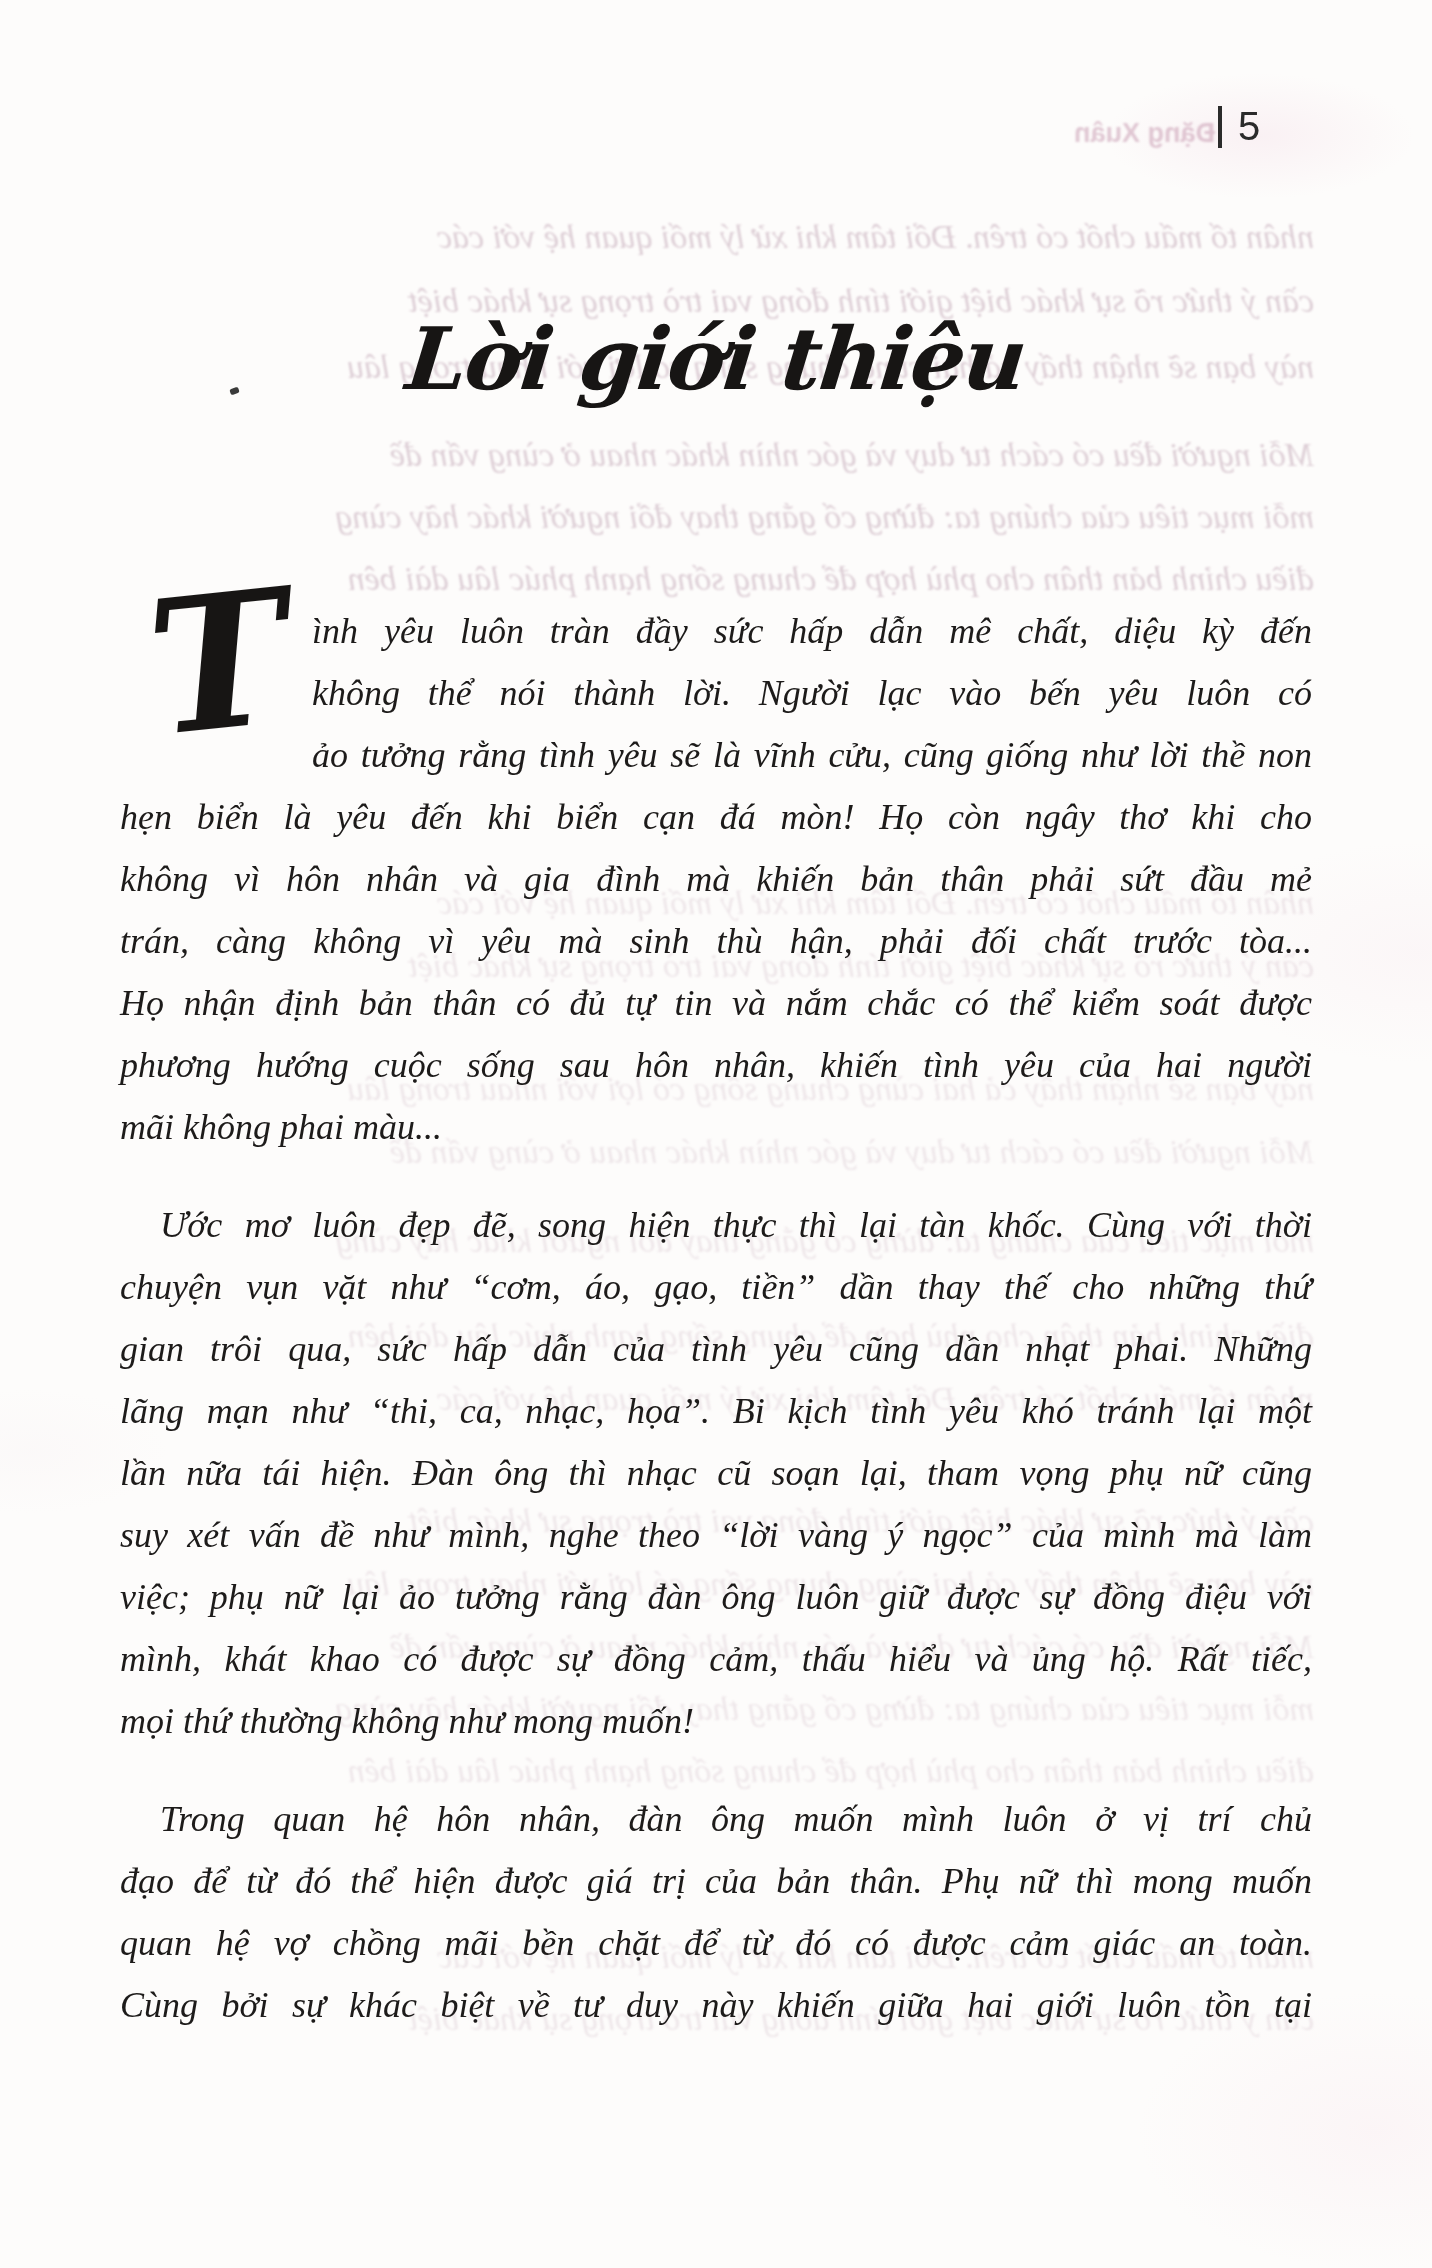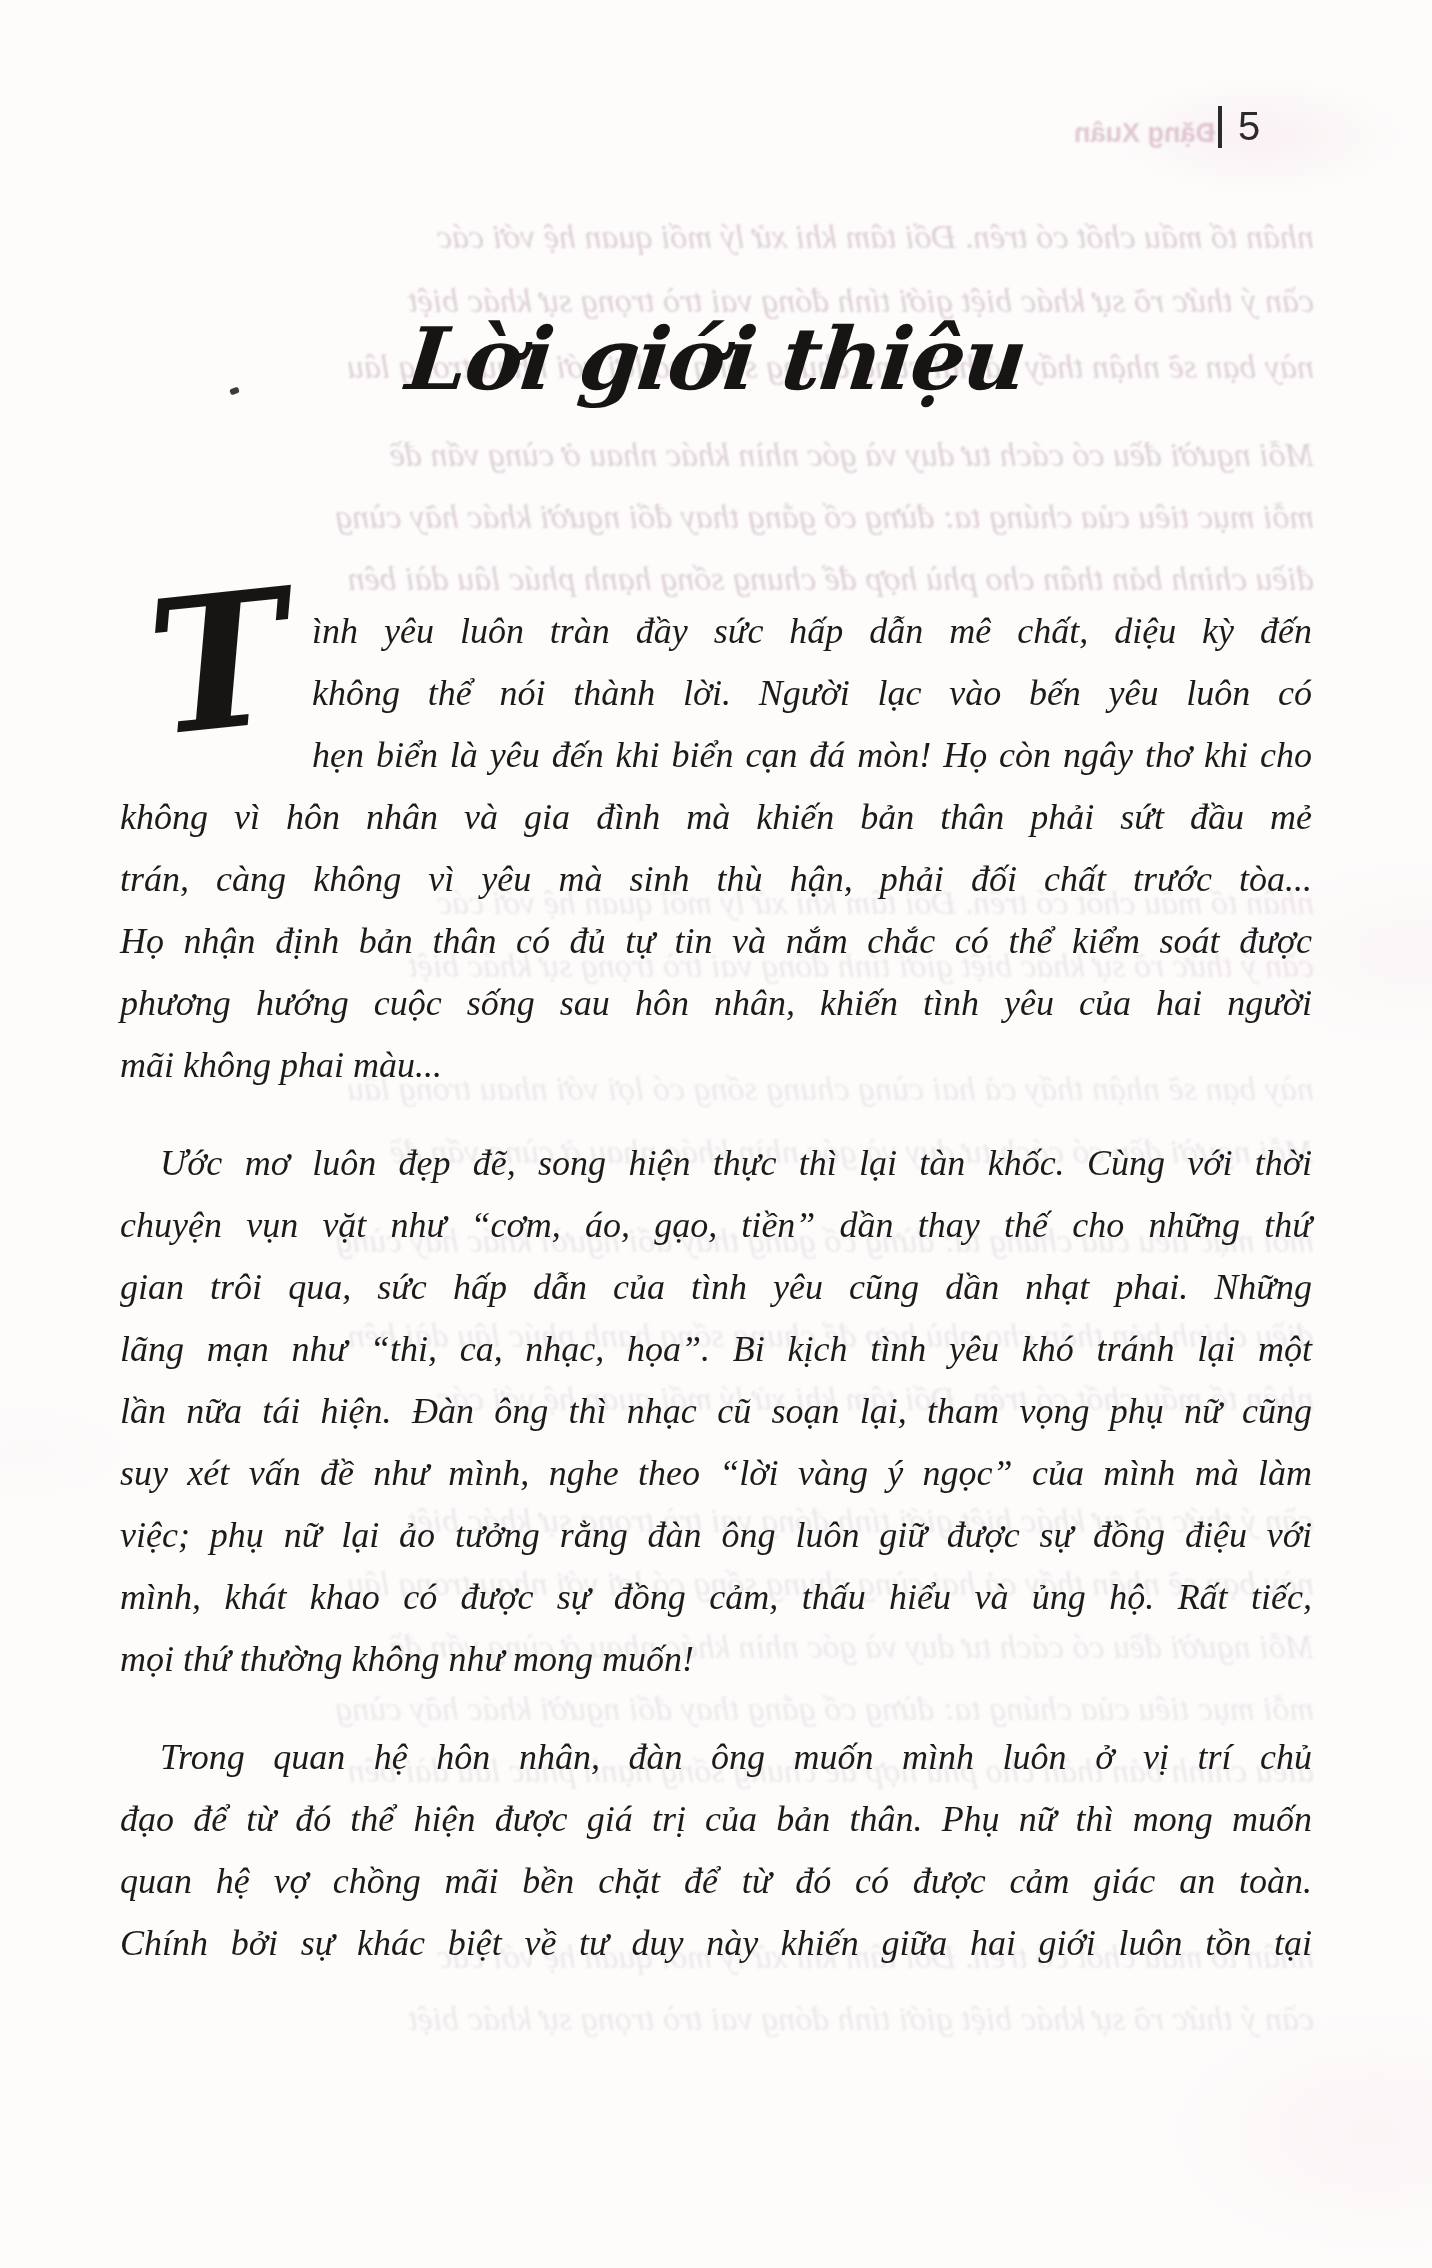--- a/index.html
+++ b/index.html
@@ -200,20 +200,21 @@
     <div class="stray-mark"></div>
 
     <div class="doc-title">Lời giới thiệu</div>
 
     <div class="body-text">
 
       <div class="paragraph">
         <span class="dropcap">T</span>
         <div class="line">ình yêu luôn tràn đầy sức hấp dẫn mê chất, diệu kỳ đến</div>
         <div class="line">không thể nói thành lời. Người lạc vào bến yêu luôn có</div>
+        <div class="line">ảo tưởng rằng tình yêu sẽ là vĩnh cửu, cũng giống như lời thề non</div>
         <div class="line">hẹn biển là yêu đến khi biển cạn đá mòn! Họ còn ngây thơ khi cho</div>
         <div class="line">không vì hôn nhân và gia đình mà khiến bản thân phải sứt đầu mẻ</div>
         <div class="line">trán, càng không vì yêu mà sinh thù  hận, phải đối chất trước tòa...</div>
         <div class="line">Họ nhận định bản thân có đủ tự tin và nắm chắc có thể kiểm soát được</div>
         <div class="line">phương hướng cuộc sống sau hôn nhân, khiến tình yêu của hai người</div>
         <div class="line last">mãi không phai màu...</div>
       </div>
 
       <div class="paragraph indented">
         <div class="line">Ước mơ luôn đẹp đẽ, song hiện thực thì lại tàn khốc. Cùng với thời</div>
@@ -224,18 +225,18 @@
         <div class="line">suy xét vấn đề như mình, nghe theo “lời vàng ý ngọc” của mình mà làm</div>
         <div class="line">việc; phụ nữ lại ảo tưởng rằng đàn ông luôn giữ được sự đồng điệu với</div>
         <div class="line">mình, khát khao có được sự đồng cảm, thấu hiểu và ủng hộ. Rất tiếc,</div>
         <div class="line last">mọi thứ thường không như mong muốn!</div>
       </div>
 
       <div class="paragraph indented">
         <div class="line">Trong quan hệ hôn nhân, đàn ông muốn mình luôn ở vị trí chủ</div>
         <div class="line">đạo để từ đó thể hiện được giá trị của bản thân. Phụ nữ thì mong muốn</div>
         <div class="line">quan hệ vợ chồng mãi bền chặt để từ đó có được cảm giác an toàn.</div>
-        <div class="line">Chính bởi sự khác biệt về tư duy này khiến giữa hai giới luôn tồn tại</div>
+        <div class="line">Cùng bởi sự khác biệt về tư duy này khiến giữa hai giới luôn tồn tại</div>
       </div>
 
     </div>
   </div>
 </div>
 
 </body></html>

